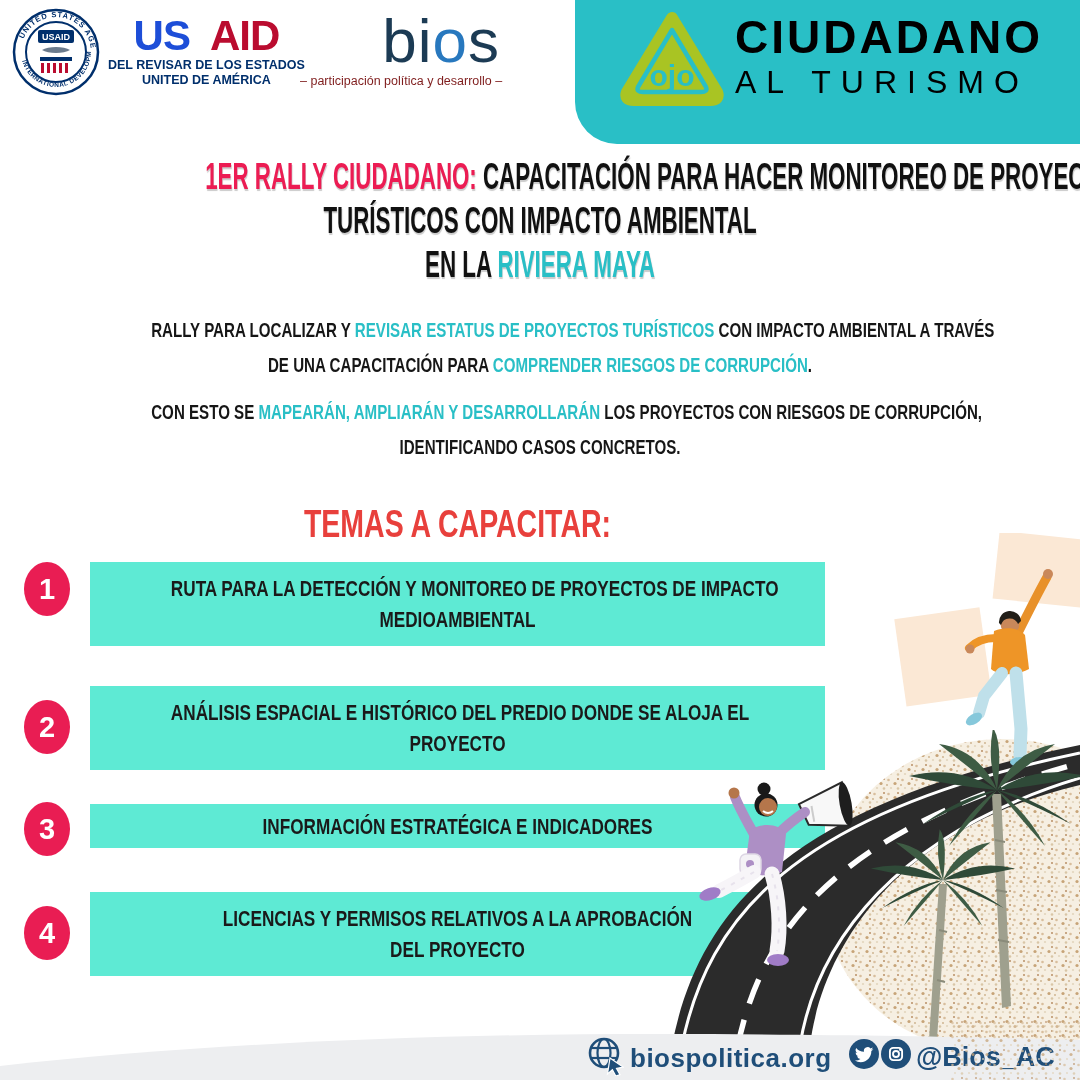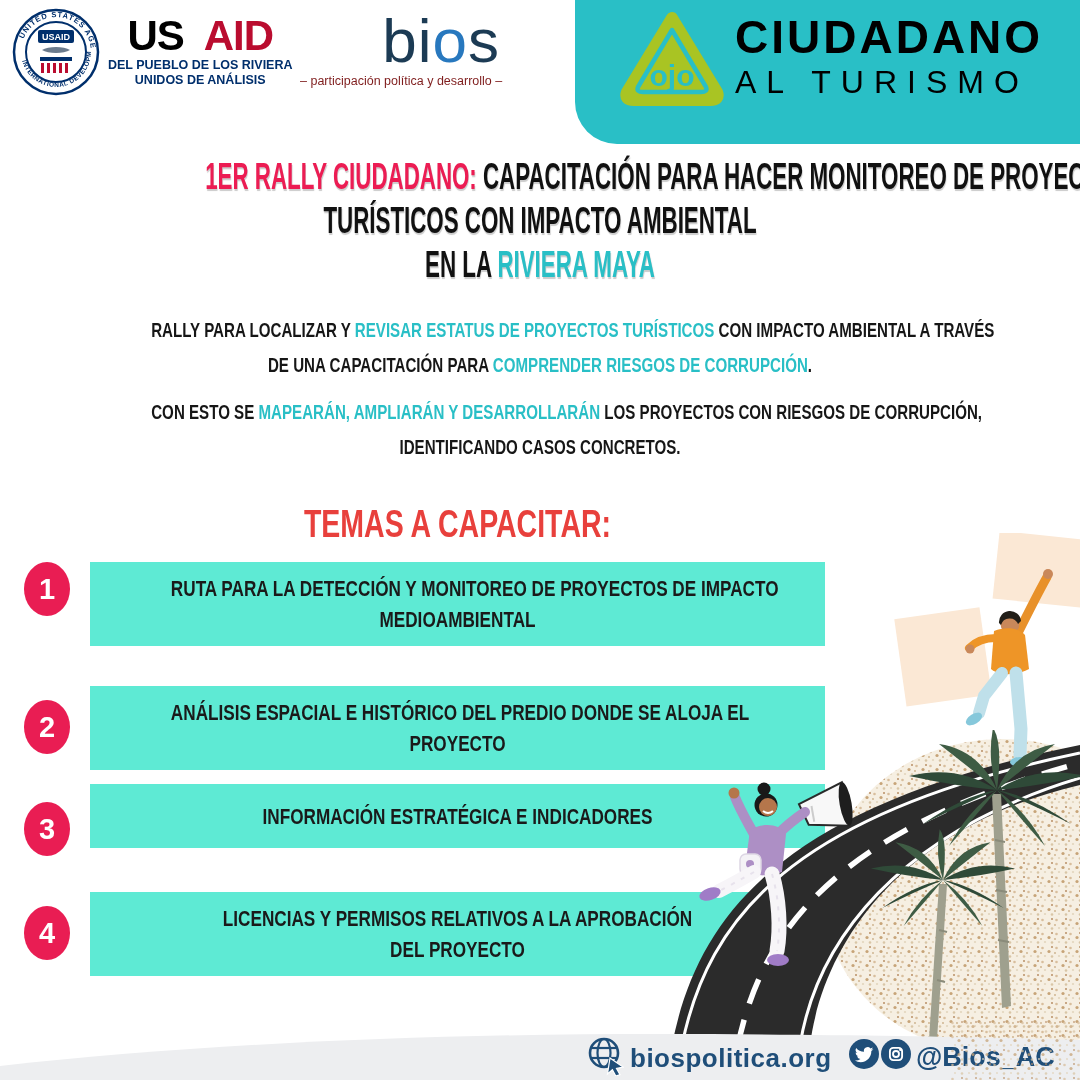--- a/index.html
+++ b/index.html
@@ -4,21 +4,21 @@
 <style>
   html,body{margin:0;padding:0;}
   body{width:1080px;height:1080px;overflow:hidden;background:#ffffff;
        font-family:"Liberation Sans", sans-serif;}
   #poster{position:relative;width:1080px;height:1080px;background:#fff;overflow:hidden;}
 
   
   .usaid{position:absolute;left:12px;top:8px;display:flex;align-items:flex-start;}
   .usaid-text{margin-left:8px;margin-top:8px;text-align:center;}
   .usaid-word{font-size:42px;font-weight:bold;letter-spacing:-1px;line-height:40px;}
-  .usaid-word .us{color:#000000;} .usaid-word .aid{color:#BA0C2F;margin-left:20px;}
+  .usaid-word .us{color:#1d4ed8;} .usaid-word .aid{color:#BA0C2F;margin-left:20px;}
   .usaid-tag{color:#002F6C;font-size:12.5px;font-weight:bold;line-height:15px;margin-top:2px;}
 
   .bios{position:absolute;left:300px;top:12px;width:200px;text-align:right;}
   .bios-word{font-size:62px;line-height:58px;font-weight:400;letter-spacing:1px;color:#1C3B54;}
   .bios-word .o{color:#2878BE;}
   .bios-tag{color:#7f1d1d;font-size:12.5px;margin-top:4px;white-space:nowrap;}
 
   .banner{position:absolute;left:575px;top:0;width:505px;height:144px;background:#29BFC6;
           border-bottom-left-radius:42px;}
   .banner-ojo{position:absolute;left:45px;top:10px;}
@@ -99,22 +99,22 @@
         <rect x="41" y="55" width="3" height="10"></rect>
           <rect x="47" y="55" width="3" height="10"></rect>
         <rect x="53" y="55" width="3" height="10"></rect>
       </g>
     </svg>
     <div class="usaid-text">
       <div class="usaid-word">
         <span class="us">US</span><span class="aid">AID</span>
       </div>
       <div class="usaid-tag">
-        <div>DEL PUEBLO DE LOS RIVIERA</div>
-        <div>UNIDOS DE ANÁLISIS</div>
+        <div>DEL REVISAR DE LOS ESTADOS</div>
+        <div>UNITED DE AMÉRICA</div>
       </div>
     </div>
   </div>
 
   <div class="bios">
     <div class="bios-word"><span>b</span><span>i</span><span class="o">o</span><span>s</span></div>
     <div class="bios-tag">– participación política y desarrollo –</div>
   </div>
 
   <div class="banner">
@@ -160,21 +160,21 @@
 
   <div class="topic-num" style="top:700px">2</div>
   <div class="topic-box" style="top:686px;height:84px">
     <div class="topic-text">
       <span>ANÁLISIS ESPACIAL E HISTÓRICO DEL PREDIO DONDE SE ALOJA EL</span><br>
       <span>PROYECTO</span>
     </div>
   </div>
 
   <div class="topic-num" style="top:802px">3</div>
-  <div class="topic-box" style="top:784px;height:64px">
+  <div class="topic-box" style="top:804px;height:44px">
     <div class="topic-text">
       <span>INFORMACIÓN ESTRATÉGICA E INDICADORES</span>
     </div>
   </div>
 
   <div class="topic-num" style="top:906px">4</div>
   <div class="topic-box" style="top:892px;height:84px">
     <div class="topic-text">
       <span>LICENCIAS Y PERMISOS RELATIVOS A LA APROBACIÓN</span><br>
       <span>DEL PROYECTO</span>

